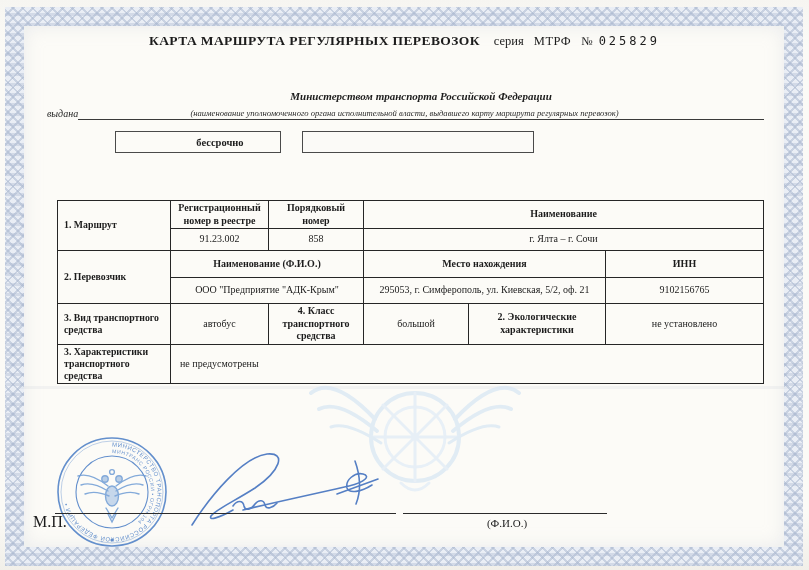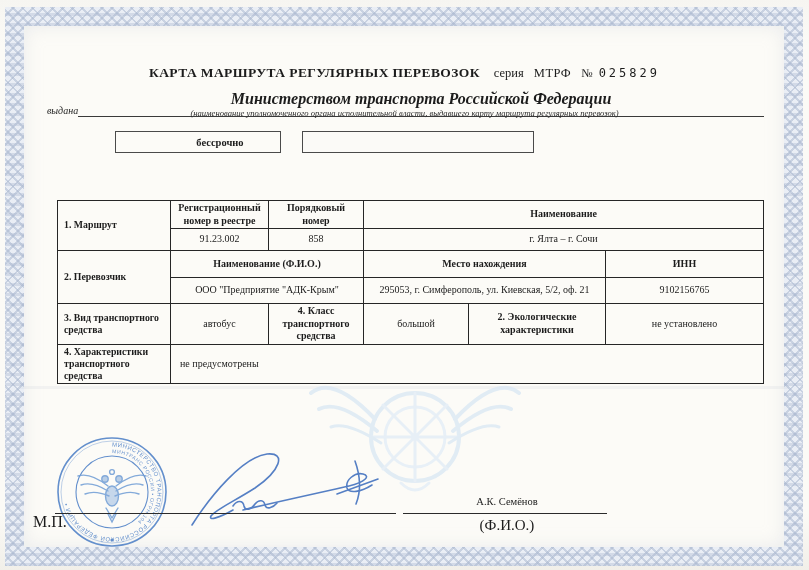--- a/index.html
+++ b/index.html
@@ -13,30 +13,30 @@
       repeating-linear-gradient(-45deg, rgba(168,182,206,.50) 0 2px, rgba(255,255,255,0) 2px 7px),
       repeating-linear-gradient(0deg, rgba(190,200,218,.35) 0 3px, rgba(235,239,246,.9) 3px 10px),
       #dde3ee;}
   .frame-inner{position:absolute;inset:19px;background:#fcfbf7;
     box-shadow:inset 0 0 18px rgba(200,205,215,.35);}
   .scan-band{position:absolute;left:20px;right:20px;top:386px;height:3px;background:rgba(175,182,196,.12);}
 
   .content{position:absolute;inset:0;}
   .title-row{position:absolute;top:33px;left:0;width:100%;display:flex;justify-content:center;
              align-items:baseline;white-space:nowrap;}
-  .doc-title{font-weight:bold;font-size:13.5px;letter-spacing:.4px;margin-top:32px;}
+  .doc-title{font-weight:bold;font-size:13.5px;letter-spacing:.4px;}
   .series-label{font-size:12.5px;margin-left:14px;}
   .series-value{font-size:12.5px;margin-left:10px;letter-spacing:.5px;}
   .num-sign{font-size:12px;margin-left:10px;}
   .num-value{font-family:"DejaVu Sans Mono",monospace;font-size:12px;letter-spacing:3px;margin-left:6px;}
 
   .issued-row{position:absolute;top:90px;left:47px;right:45px;display:flex;align-items:flex-end;}
   .issued-label{font-style:italic;font-size:10px;padding-bottom:1px;}
   .issued-rule{flex:1;border-bottom:1px solid #3a3a3a;text-align:center;
-               font-weight:bold;font-style:italic;font-size:16px;padding-bottom:8px;}
+               font-weight:bold;font-style:italic;font-size:11px;padding-bottom:17px;}
   .issued-caption{position:absolute;top:108px;left:0;width:100%;text-align:center;
                   font-style:italic;font-size:8.6px;color:#2a2a2a;}
 
   .validity-box{position:absolute;top:131px;left:115px;width:120px;height:20px;border:1px solid #4a4a4a;
                 display:flex;align-items:center;justify-content:center;font-weight:bold;font-size:10.5px;padding-left:44px;}
   .empty-box{position:absolute;top:131px;left:302px;width:230px;height:20px;border:1px solid #4a4a4a;background:rgba(250,250,247,.6);}
 
   table.doc-table{position:absolute;left:57px;top:200px;width:706px;border-collapse:collapse;
                   table-layout:fixed;font-size:10px;}
   .doc-table td{border:1px solid #262626;padding:1px 3px;vertical-align:middle;line-height:1.25;}
@@ -50,21 +50,21 @@
 
   .wm{position:absolute;left:305px;top:357px;opacity:.75;}
   .stamp{position:absolute;left:50px;top:430px;opacity:.88;}
   .sig{position:absolute;left:185px;top:443px;}
 
   .mp-label{position:absolute;left:33px;top:513px;font-size:16px;}
   .sig-line{position:absolute;left:55px;top:513px;width:341px;border-top:1px solid #2b2b2b;}
   .fio-line{position:absolute;left:403px;top:513px;width:204px;border-top:1px solid #2b2b2b;}
   .sig-caption{position:absolute;left:205px;top:517px;width:200px;text-align:center;font-size:9px;}
   .signer-name{position:absolute;left:402px;top:496px;width:210px;text-align:center;font-size:10.5px;}
-  .fio-caption{position:absolute;left:402px;top:517px;width:210px;text-align:center;font-size:15px;}
+  .fio-caption{position:absolute;left:402px;top:517px;width:210px;text-align:center;font-size:11px;}
 </style>
 </head>
 <body>
 
 <div class="screen">
   <div class="paper"></div>
   <div class="frame">
     <div class="frame-inner"></div>
   </div>
   <div class="scan-band"></div>
@@ -136,21 +136,21 @@
       </tr>
       <tr class="rh5">
         <td class="lbl">3. Вид транспортного средства</td>
         <td class="val">автобус</td>
         <td class="hdr">4. Класс транспортного средства</td>
         <td class="val">большой</td>
         <td class="hdr">2. Экологические характеристики</td>
         <td class="val">не установлено</td>
       </tr>
       <tr class="rh6">
-        <td class="lbl">4. Характеристики транспортного средства</td>
+        <td class="lbl">3. Характеристики транспортного средства</td>
         <td class="val left" colspan="5">не предусмотрены</td>
       </tr>
     </tbody>
       </table>
 
     <svg class="stamp" width="124" height="124" viewBox="0 0 124 124">
       <defs>
         <path id="ringOuter" d="M 62,16.5 a 45.5,45.5 0 1 1 -0.02,0"></path>
         <path id="ringInner" d="M 62,23 a 39,39 0 1 1 -0.02,0"></path>
       </defs>
@@ -188,16 +188,15 @@
         <path d="M 48,63 c 4,-6 10,-6 11,0 c 1,5 7,4 11,-2 c 4,-5 9,-4 10,1 c 1,5 8,3 12,-2"></path>
         <path d="M 58,67 C 100,57 138,49 164,43 C 180,39 186,33 178,31 C 170,29 160,37 162,45 C 164,51 176,49 187,42"></path>
         <path d="M 170,18 C 175,32 177,46 171,61"></path>
         <path d="M 152,51 L 193,36"></path>
       </g>
     </svg>
 
     <span class="mp-label">М.П.</span>
     <div class="sig-line"></div>
     <div class="fio-line"></div>
-    <div class="signer-name">А.К. Семёнов</div>
     <div class="fio-caption">(Ф.И.О.)</div>
   </div>
 </div>
 
 </body></html>

